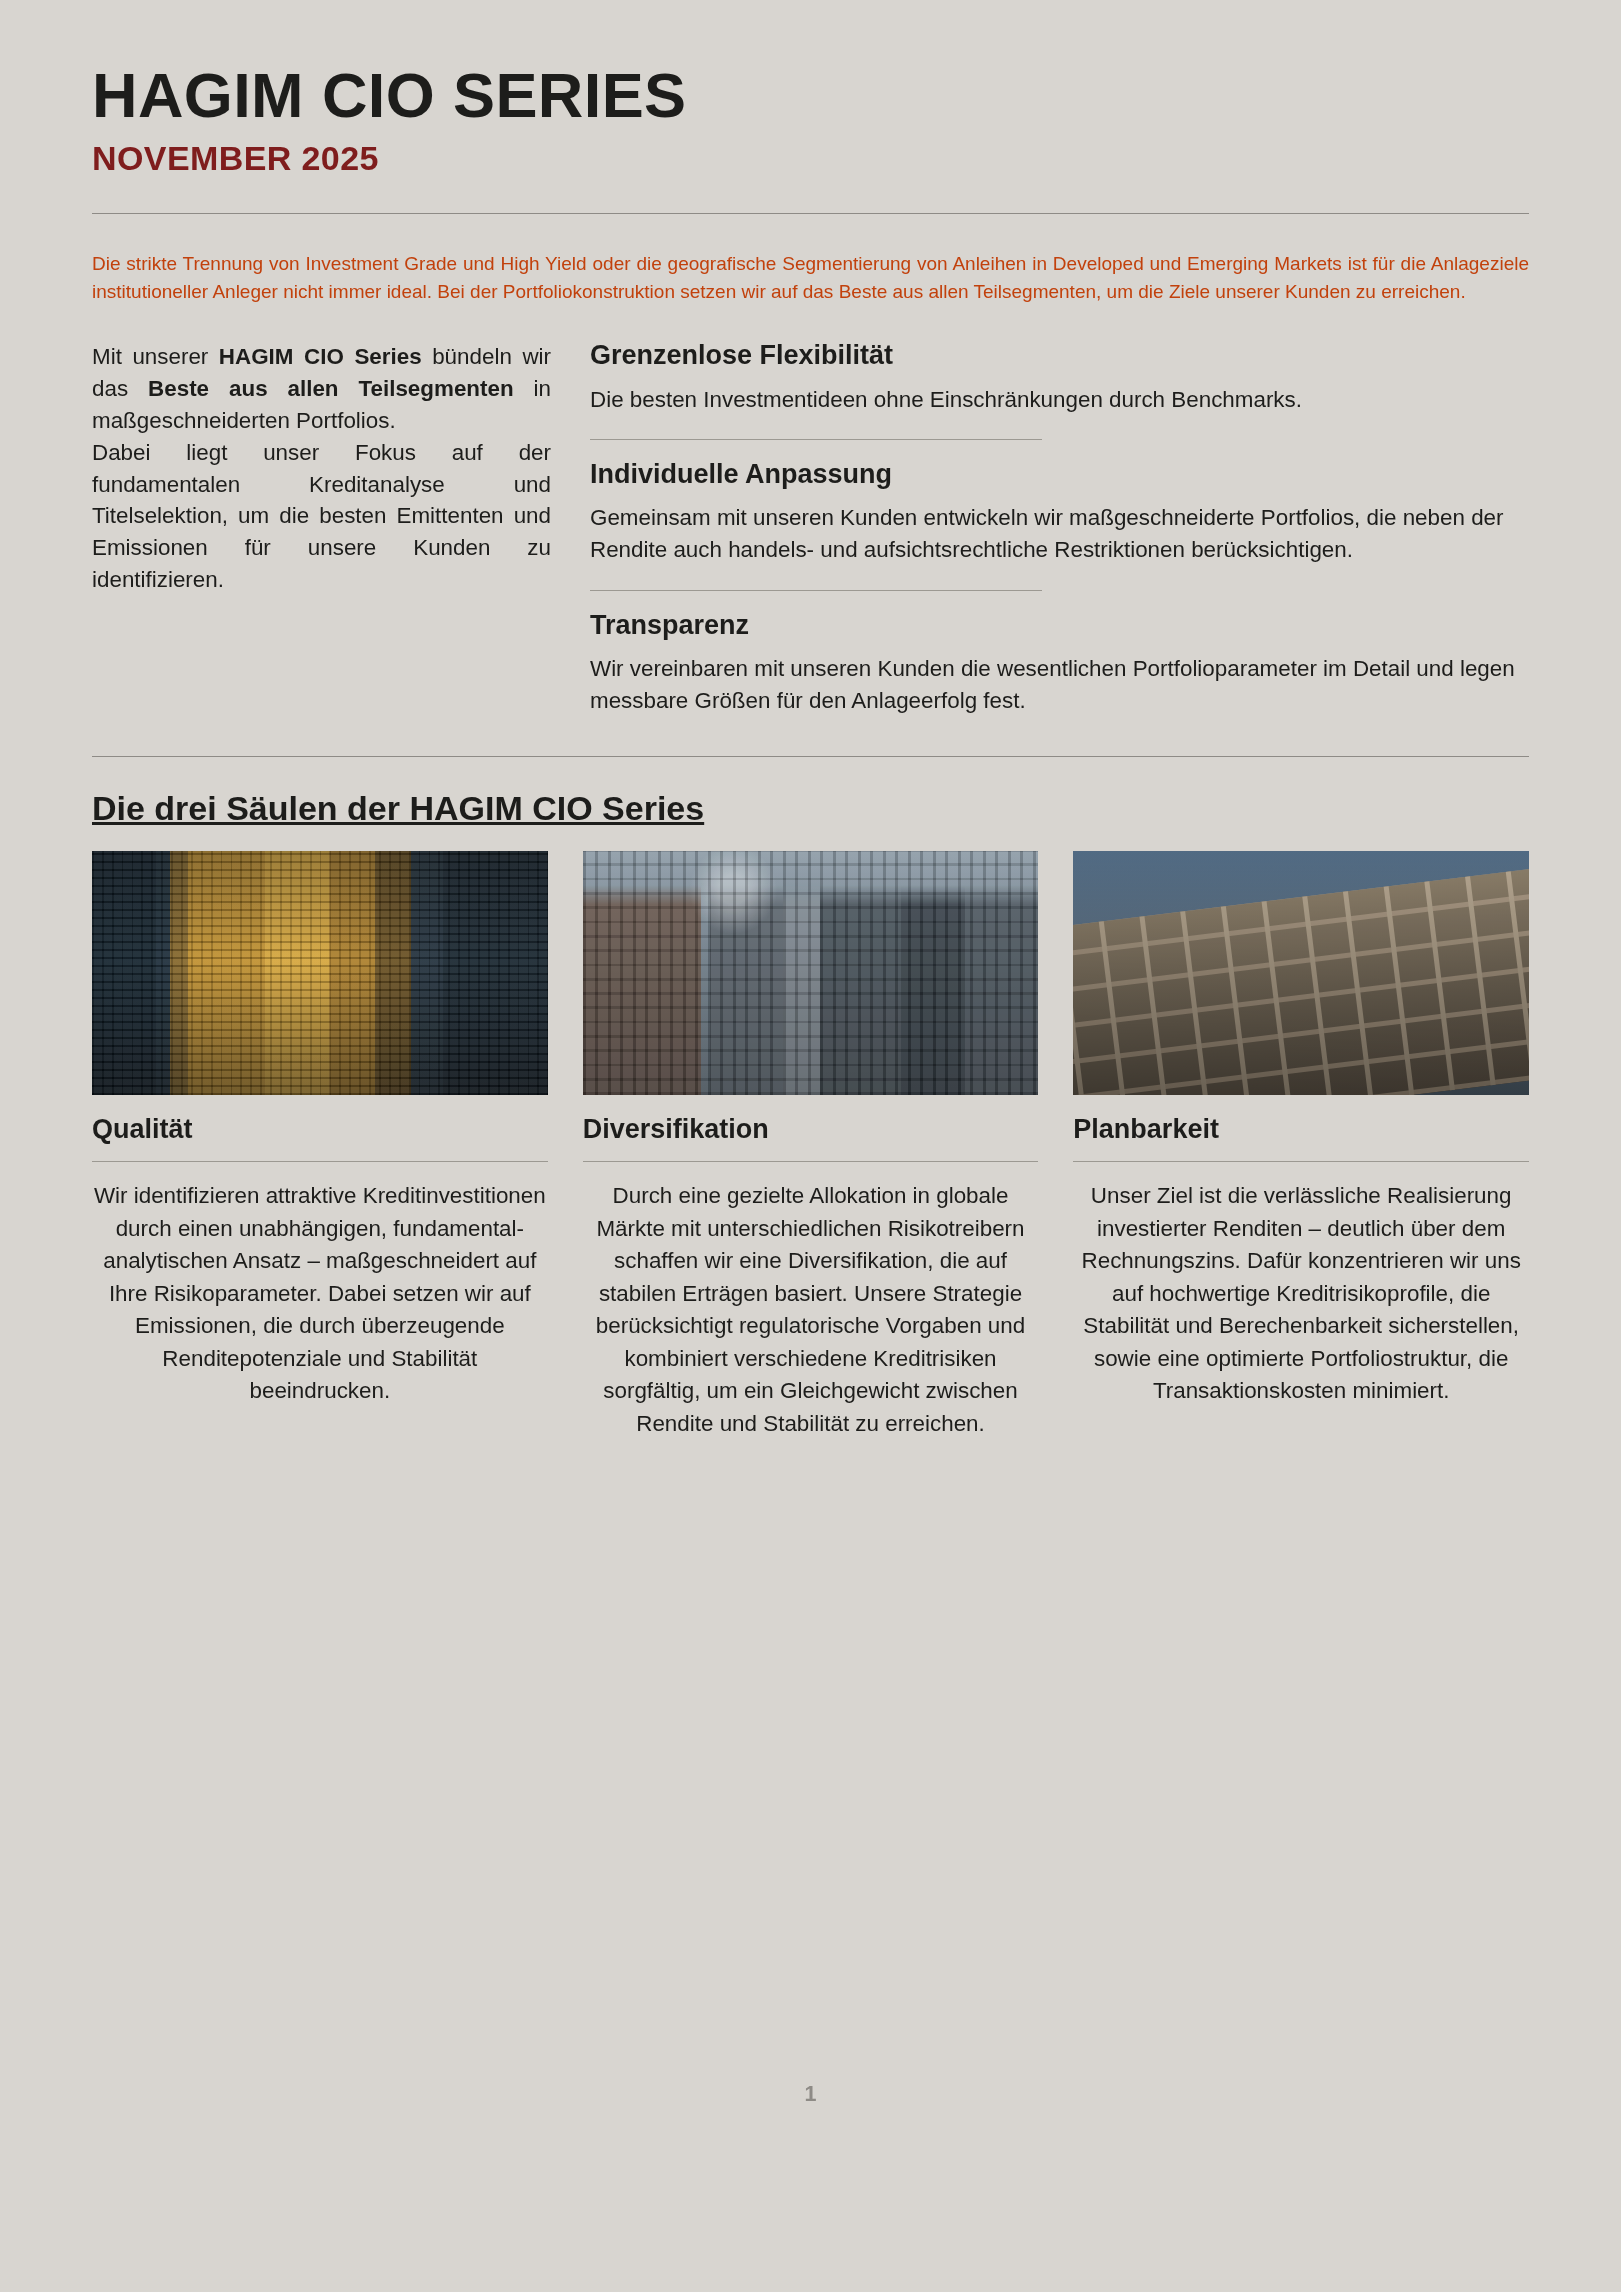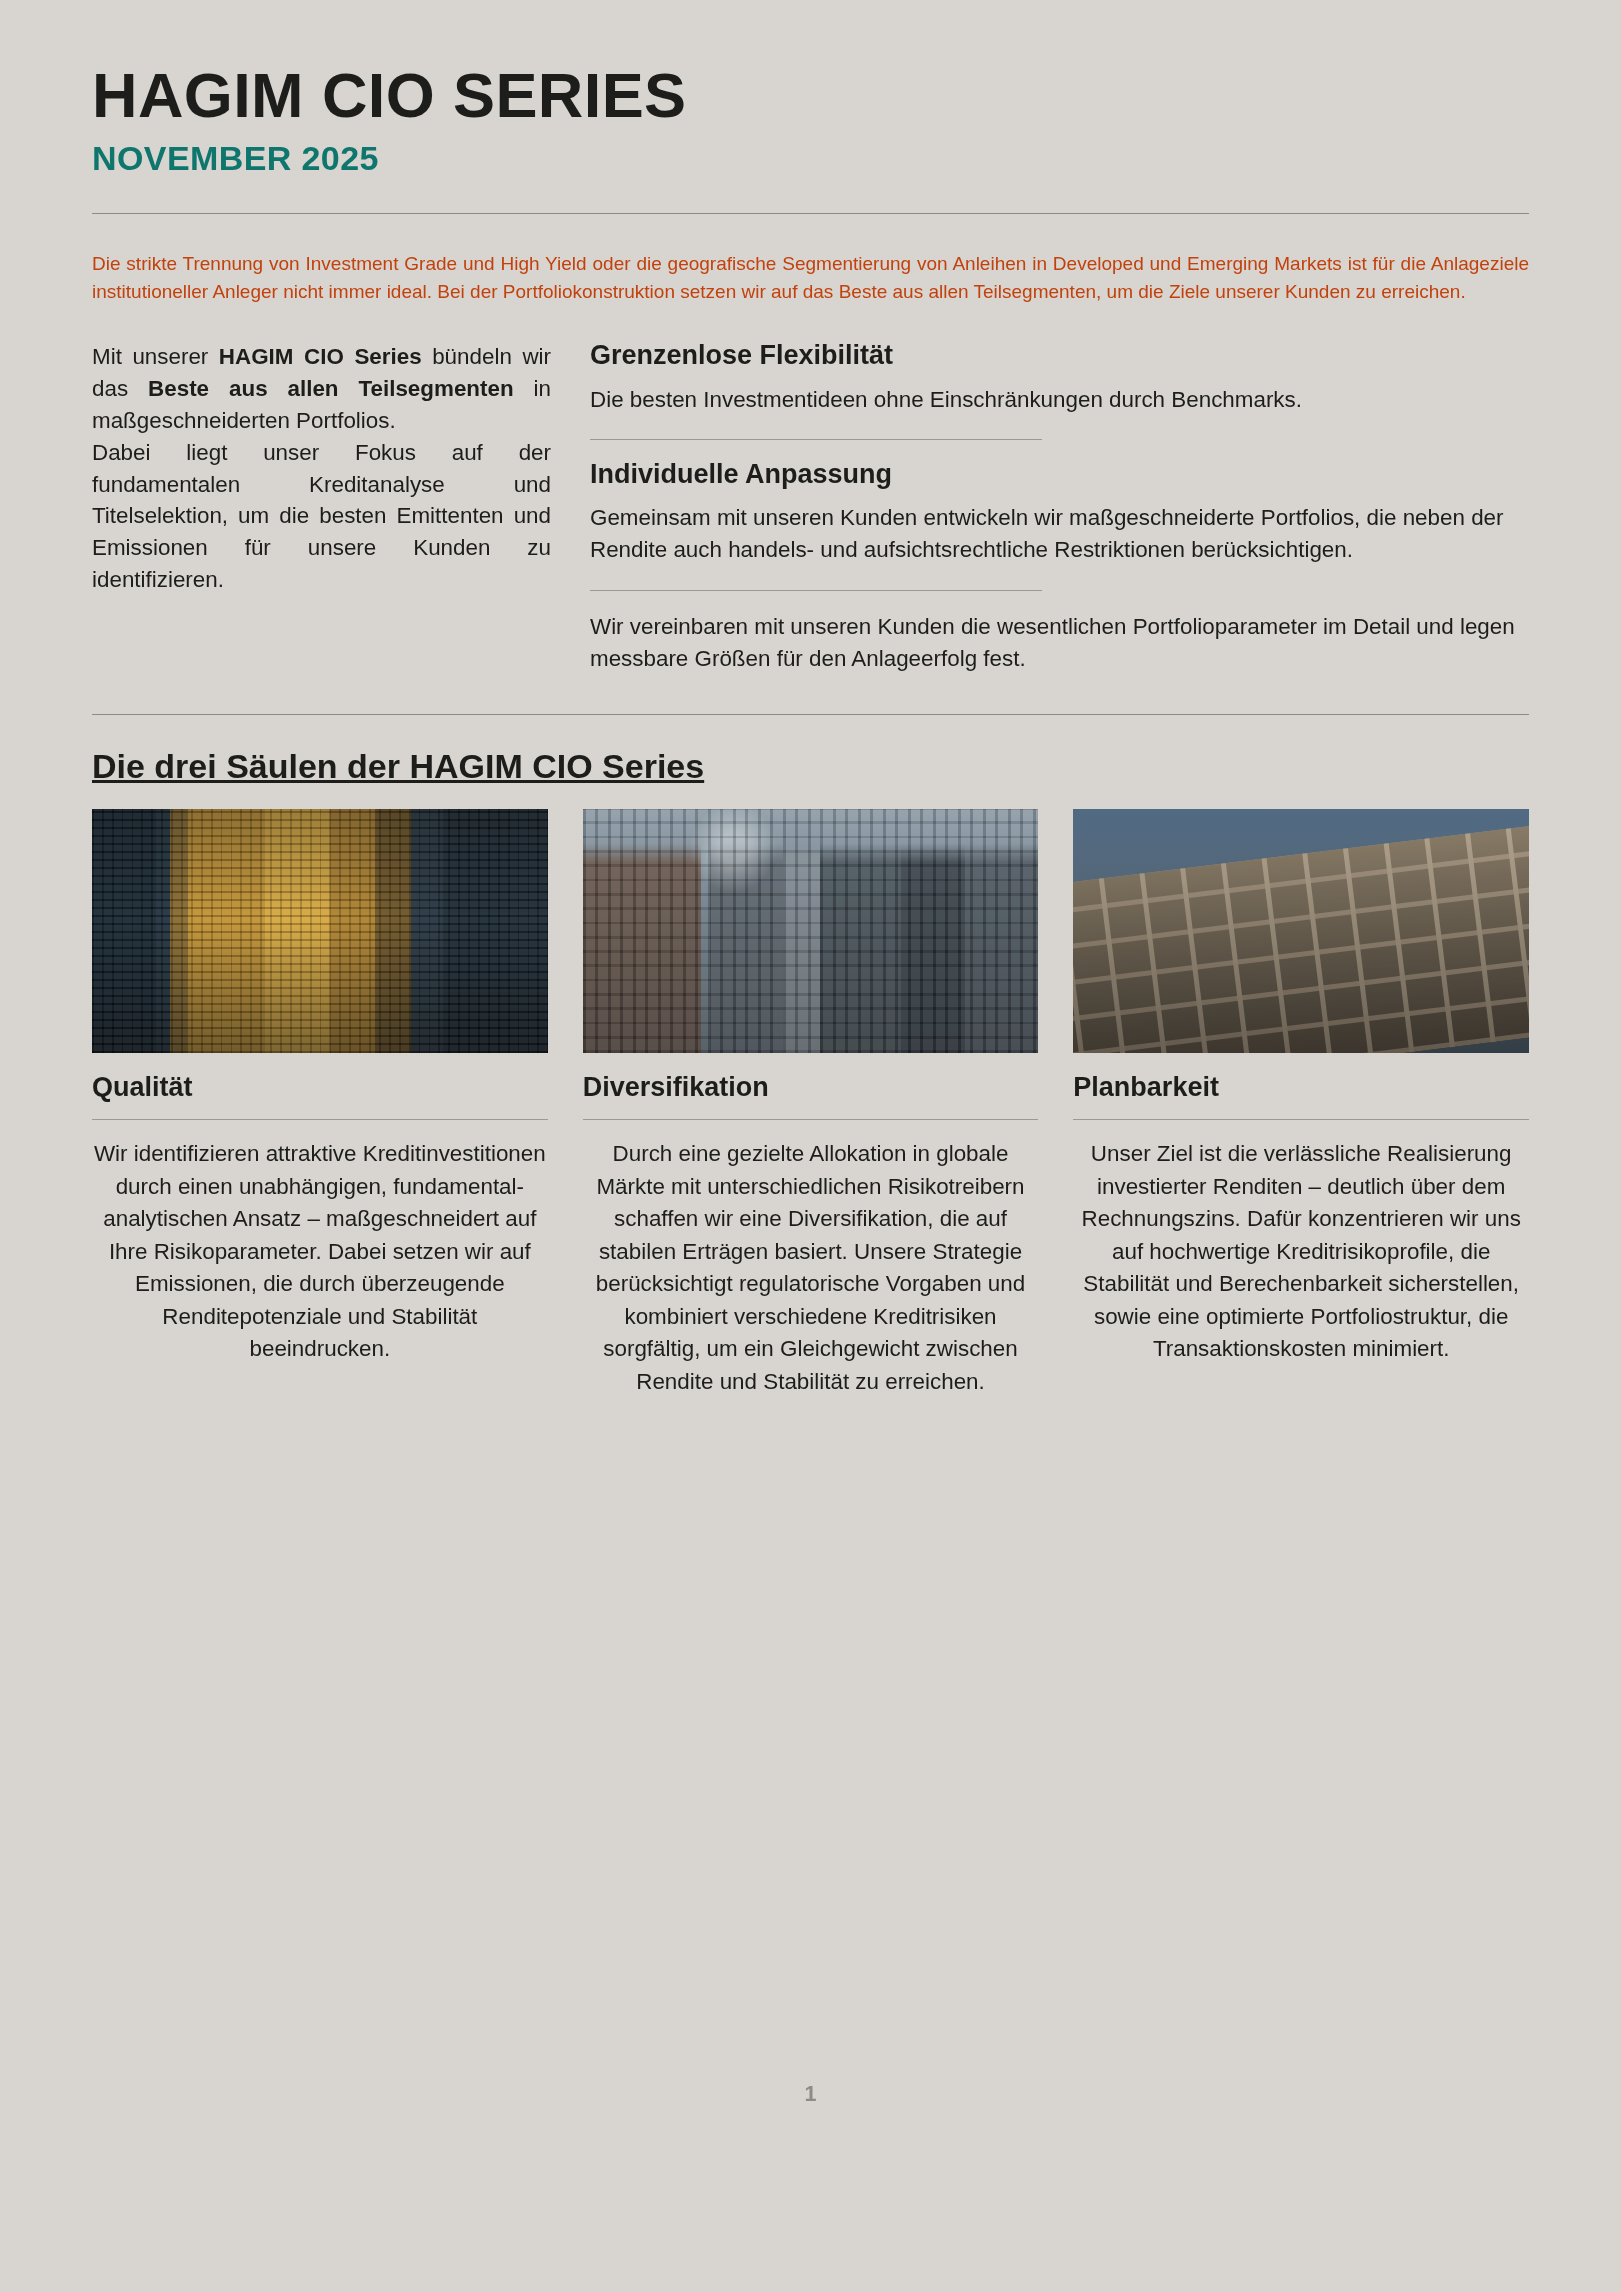--- a/index.html
+++ b/index.html
@@ -33,21 +33,21 @@
     letter-spacing: 0.4px;
     margin: 0 0 14.3px 0;
     color: #1d1d1b;
   }
   .doc-subtitle {
     font-size: 34px;
     line-height: 1.0;
     font-weight: bold;
     letter-spacing: 0.4px;
     margin: 0;
-    color: #0f766e;
+    color: #7f1d1d;
   }
   .rule {
     border: 0;
     border-top: 1.8px solid #8e8b86;
     margin: 0;
   }
   .rule-head {
     margin-top: 38px;
   }
   .rule-section {
@@ -273,20 +273,21 @@
       <hr class="feature-sep">
 
       <div class="feature">
         <h3>Individuelle Anpassung</h3>
         <p>Gemeinsam mit unseren Kunden entwickeln wir maßgeschneiderte Portfolios, die neben der Rendite auch handels- und aufsichtsrechtliche Restriktionen berücksichtigen.</p>
       </div>
 
       <hr class="feature-sep">
 
       <div class="feature">
+        <h3>Transparenz</h3>
         <p>Wir vereinbaren mit unseren Kunden die wesentlichen Portfolioparameter im Detail und legen messbare Größen für den Anlageerfolg fest.</p>
       </div>
 
     </div>
   </div>
 
   <hr class="rule rule-section">
 
   <h2 class="pillars-title">Die drei Säulen der HAGIM CIO Series</h2>
 

